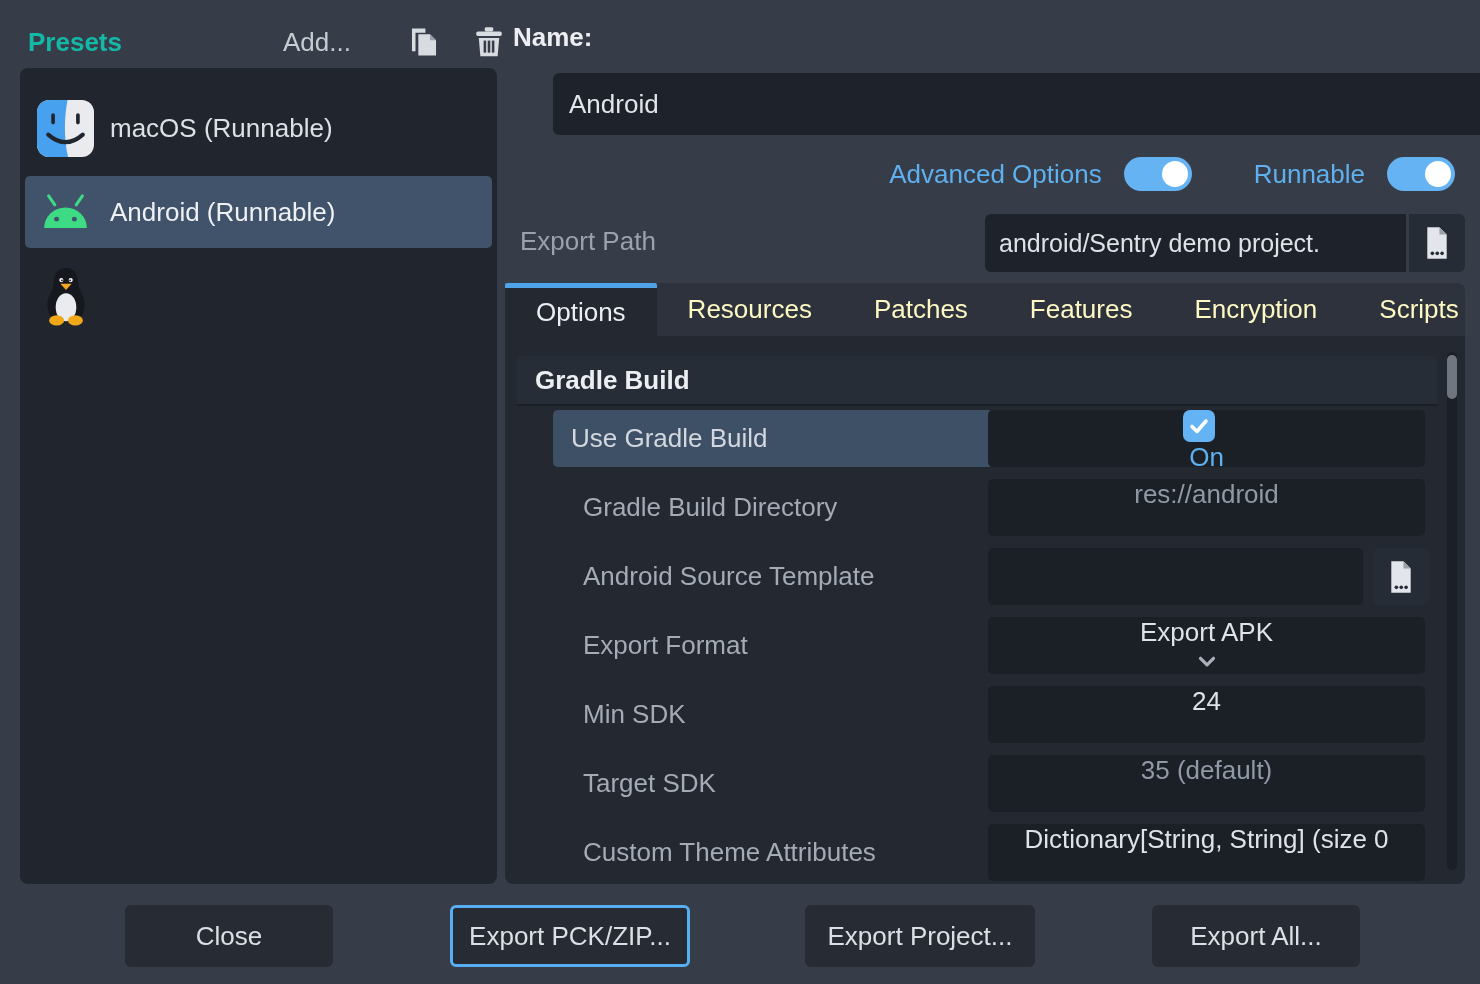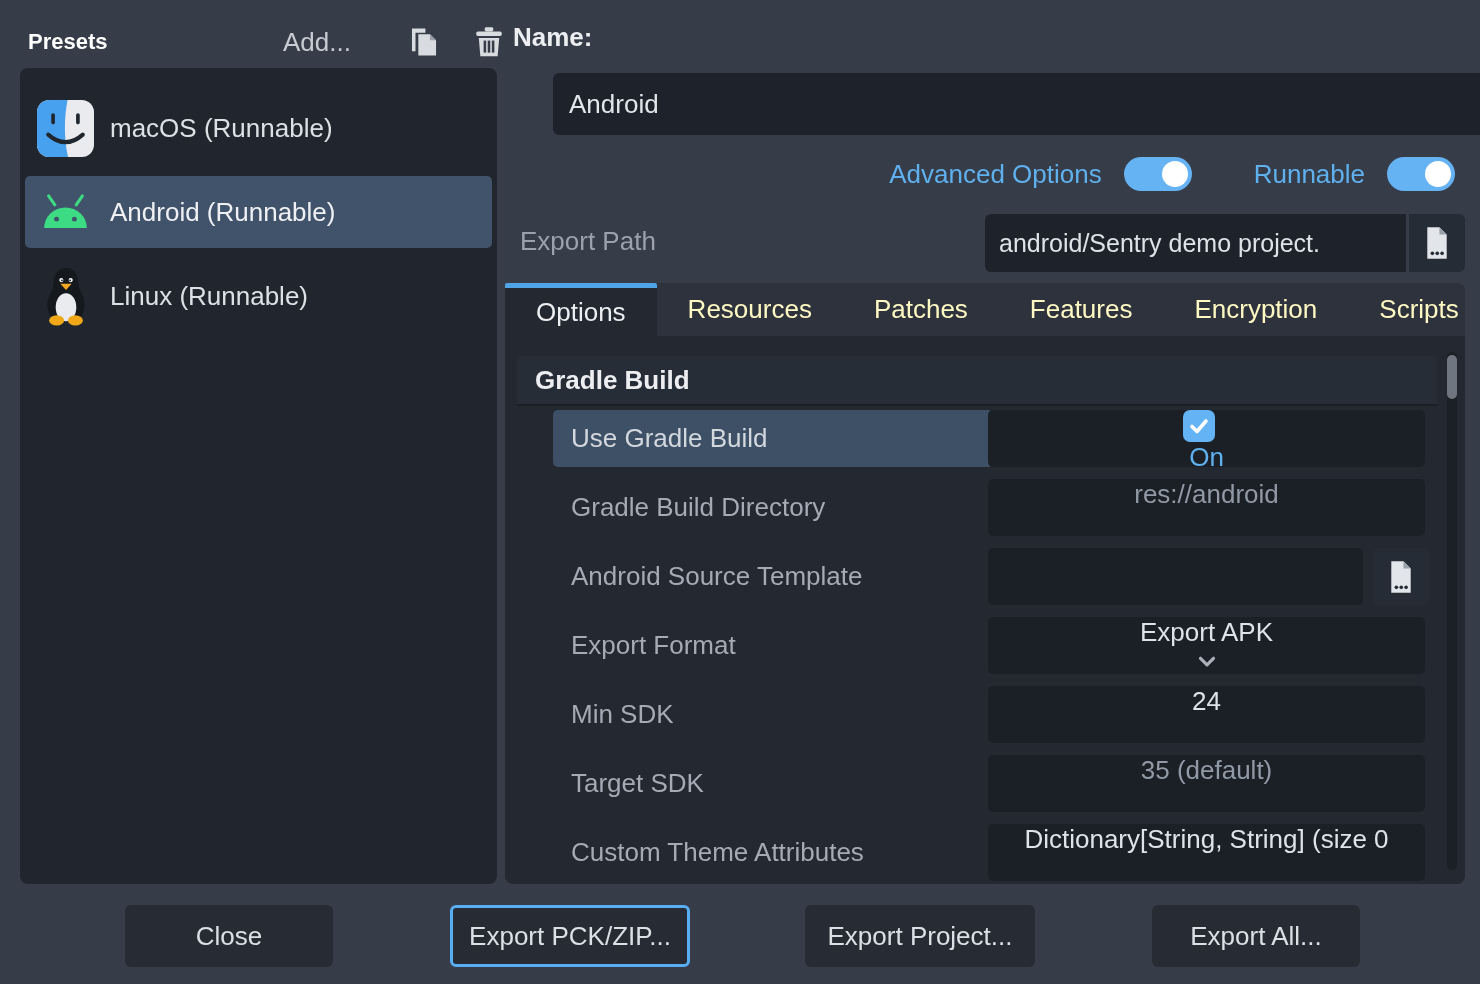--- a/index.html
+++ b/index.html
@@ -4,21 +4,21 @@
 <style>
   * { margin:0; padding:0; box-sizing:border-box; }
   html,body { background:#373d48; }
   .stage {
     position:relative; width:1480px; height:984px; overflow:hidden;
     background:#373d48; font-family:"Liberation Sans", sans-serif;
     color:#e7e9ed; -webkit-font-smoothing:antialiased;
   }
   
   .presets-header { position:absolute; left:28px; top:22px; width:460px; height:40px; display:flex; align-items:center; }
-  .presets-title { font-size:22px; font-weight:bold; color:#ffffff; }
+  .presets-title { font-size:26px; font-weight:bold; color:#14b8a6; }
   .add-btn { position:absolute; left:255px; font-size:26px; color:#c7ccd3; cursor:pointer; }
   .hdr-iconbtn { position:absolute; top:0; width:36px; height:40px; display:flex; align-items:center; justify-content:center; cursor:pointer; }
   .hdr-iconbtn.copy { left:378px; }
   .hdr-iconbtn.trash { left:443px; }
   .preset-panel { position:absolute; left:20px; top:68px; width:477px; height:816px; background:#21262e; border-radius:8px; }
   .preset-item { position:absolute; left:5px; width:467px; height:72px; display:flex; align-items:center; border-radius:5px; cursor:pointer; }
   .preset-item .picon { width:57px; height:57px; margin-left:12px; flex:0 0 auto; display:flex; align-items:center; justify-content:center; }
   .preset-item .plabel { margin-left:16px; font-size:26px; color:#dde0e5; white-space:nowrap; }
   .preset-item.selected { background:#41536a; }
   .preset-item.selected .plabel { color:#eef0f3; }
@@ -35,21 +35,21 @@
   .browse-btn { position:absolute; width:56px; height:58px; background:#262c36; border:none; border-radius:6px; display:flex; align-items:center; justify-content:center; cursor:pointer; }
   .browse-btn.path { left:1409px; top:214px; border-radius:0 6px 6px 0; }
   
   .tabbar { position:absolute; left:505px; top:283px; width:960px; height:53px; background:#2d323c; border-radius:8px 8px 0 0; display:flex; }
   .tab { height:53px; display:flex; align-items:center; justify-content:center; font-size:26px; color:#fef9c3; padding:0 31px; cursor:pointer; white-space:nowrap; }
   .tab.active { background:#232831; color:#eceef1; border-top:5px solid #4fa4e8; padding-top:0; border-radius:2px 2px 0 0; }
   
   .content-panel { position:absolute; left:505px; top:336px; width:960px; height:548px; background:#232831; border-radius:0 0 8px 8px; overflow:hidden; }
   .section-header { position:absolute; left:12px; top:20px; width:920px; height:50px; background:#272d37; border-radius:4px 4px 0 0; display:flex; align-items:center; padding-left:18px; font-size:26px; font-weight:bold; color:#eceef2; border-bottom:2px solid #1b2027; }
   .prop-row { position:absolute; width:920px; height:57px; left:12px; }
-  .prop-label { position:absolute; left:36px; top:0; height:57px; display:flex; align-items:center; font-size:26px; color:#a4abb5; padding-left:18px; width:410px; }
+  .prop-label { position:absolute; left:48px; top:0; height:57px; display:flex; align-items:center; font-size:26px; color:#a4abb5; padding-left:18px; width:410px; }
   .prop-label.selected { left:36px; width:440px; background:#3d5065; border-radius:5px; color:#d3d8df; cursor:pointer; }
   .prop-value { position:absolute; left:471px; top:0; width:437px; height:57px; background:#1b2027; border-radius:5px; display:flex; align-items:center; padding:0 14px; font-size:26px; color:#dfe2e7; white-space:nowrap; overflow:hidden; cursor:pointer;flex-direction:column; }
   .prop-value.short { width:375px; }
   .prop-value .dimtext { color:#9099a5; }
   .prop-value.dropdown { justify-content:space-between; }
   .checkbox { width:32px; height:32px; border-radius:7px; background:#64b3f4; display:flex; align-items:center; justify-content:center; margin-right:16px; flex:0 0 auto; cursor:pointer; }
   .on-text { color:#5fb0ee; }
   .row-browse { left:856px; top:0; position:absolute; }
   .scrollbar-track { position:absolute; right:8px; top:16px; width:10px; height:518px; background:#1b2027; border-radius:5px; }
   .scrollbar-thumb { position:absolute; left:0; top:3px; width:10px; height:44px; background:#70767f; border-radius:5px; cursor:grab; }
@@ -131,21 +131,20 @@
           <ellipse cx="24" cy="44" rx="11" ry="15" fill="#e9ebef"></ellipse>
           <circle cx="19" cy="15" r="2.2" fill="#ffffff"></circle>
           <circle cx="29" cy="15" r="2.2" fill="#ffffff"></circle>
           <circle cx="19.6" cy="15.3" r="1" fill="#15181d"></circle>
           <circle cx="28.4" cy="15.3" r="1" fill="#15181d"></circle>
           <path d="M18 19 h12 l-6 6.5 z" fill="#f5a623"></path>
           <ellipse cx="14" cy="58" rx="8" ry="5.5" fill="#f0a818"></ellipse>
           <ellipse cx="34" cy="58" rx="8" ry="5.5" fill="#f0a818"></ellipse>
         </svg>
       </span>
-      <span class="plabel">Linux (Runnable)</span>
     </div>
   </div>
 
   <div class="name-label">Name:</div>
   <div class="name-input">
     <span>Android</span>
   </div>
 
   <div class="toggles-row">
     <span class="accent-label">Advanced Options</span>

